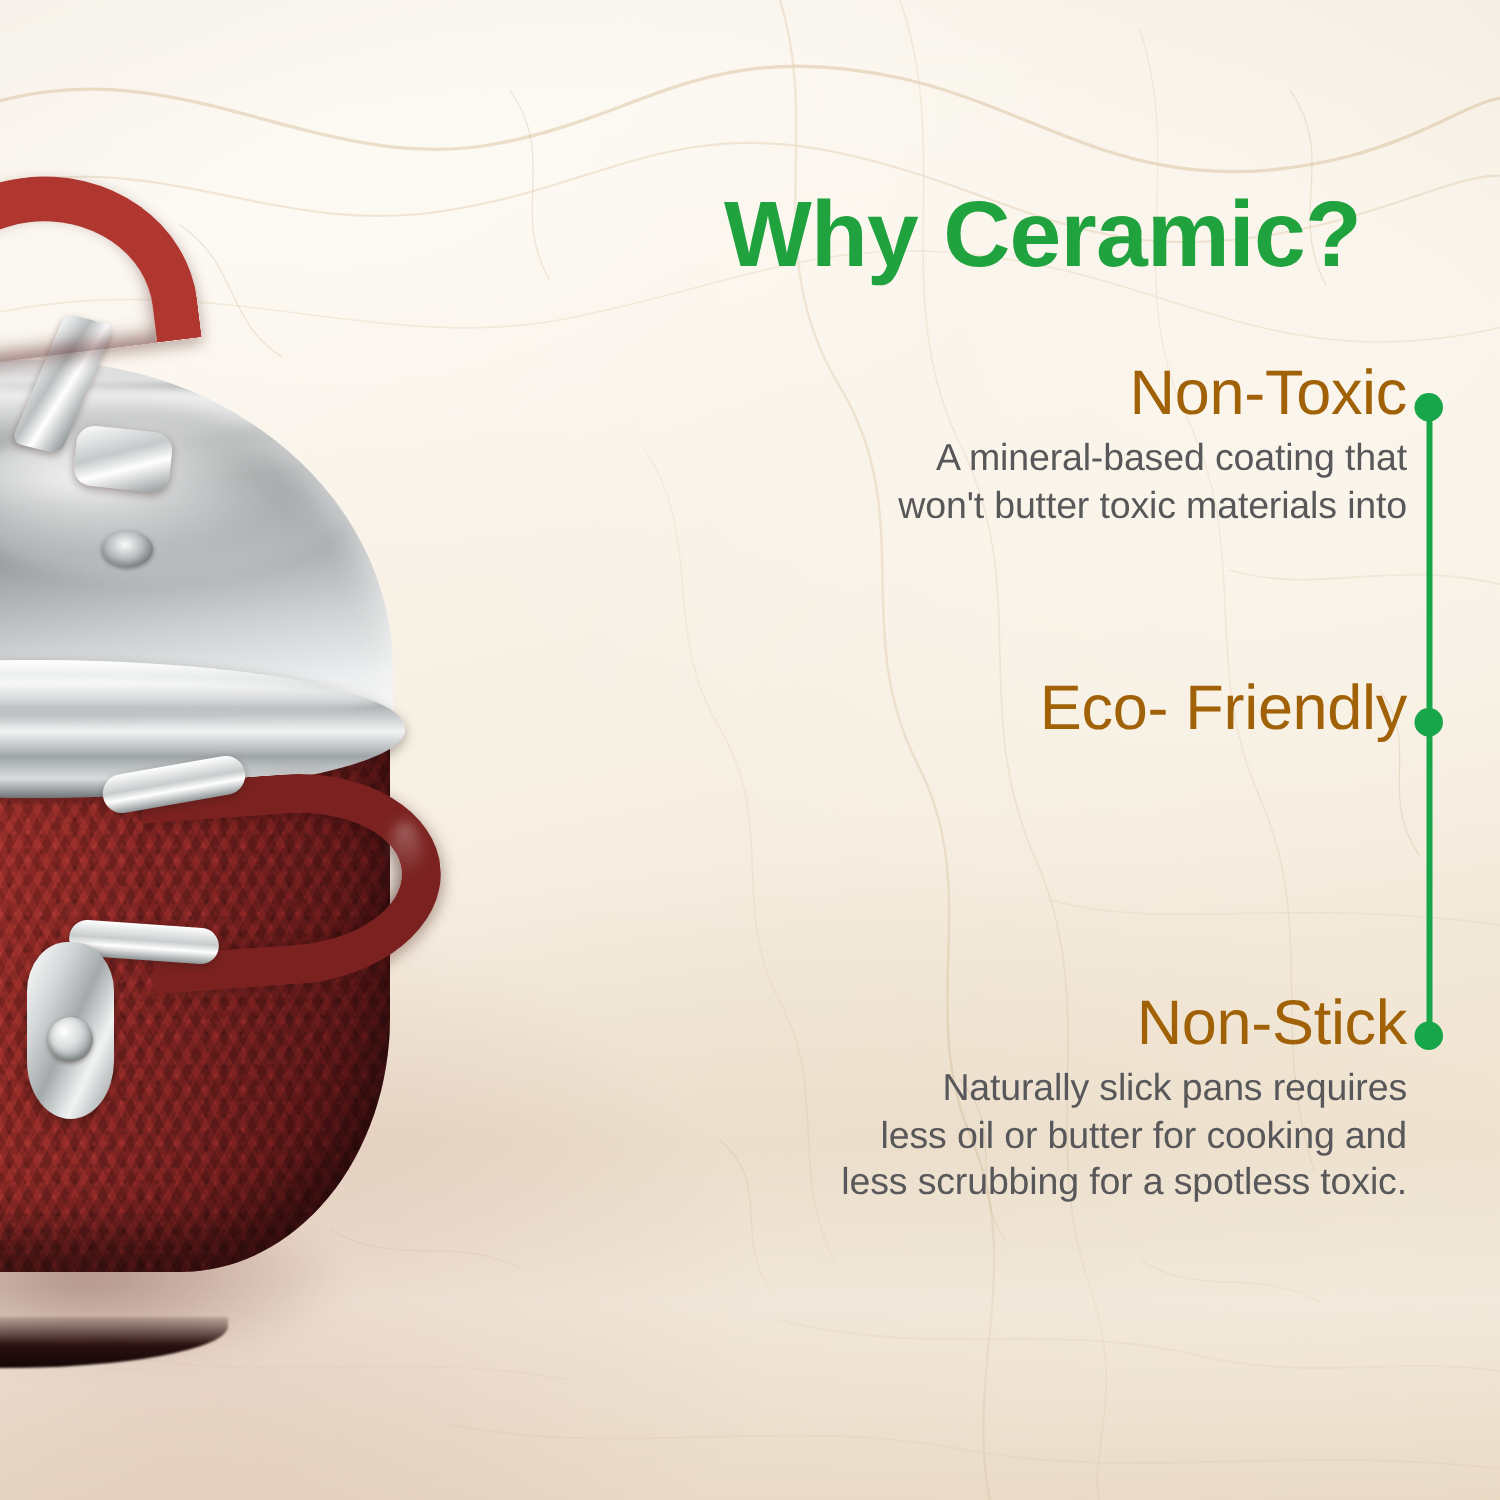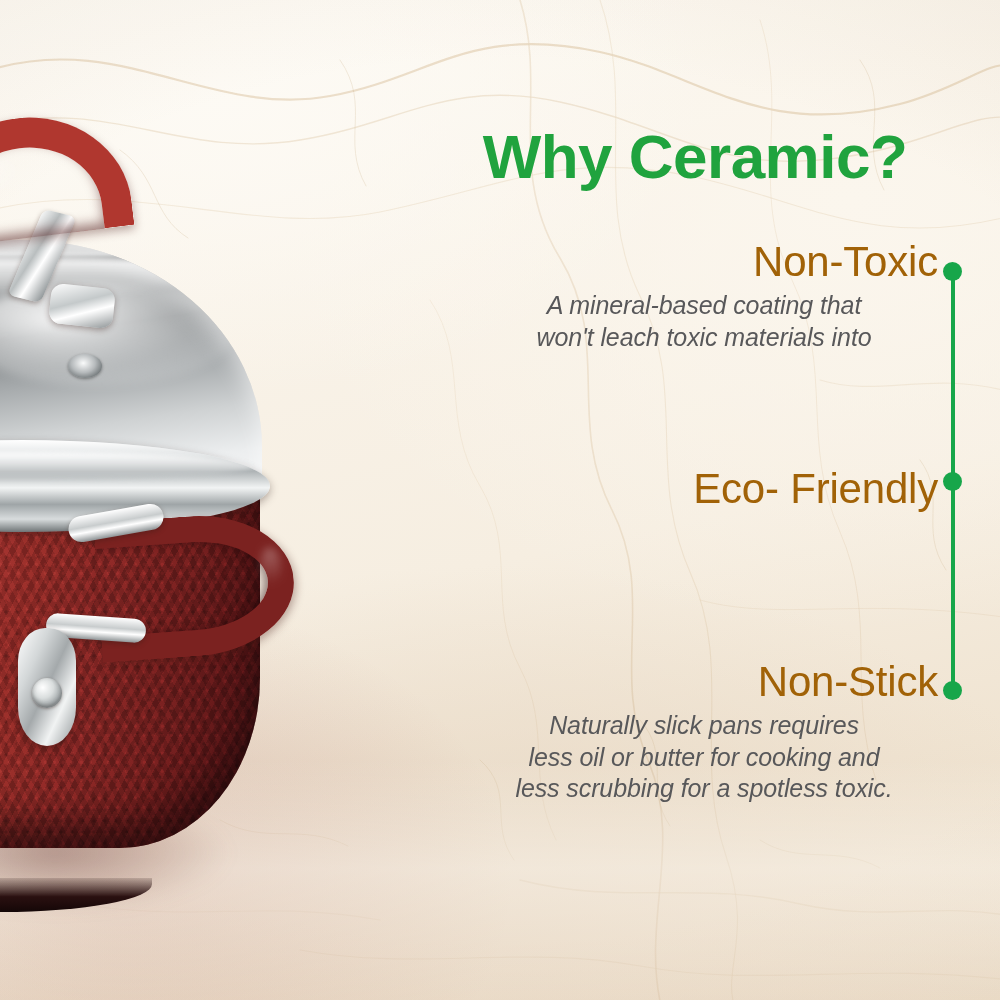--- a/index.html
+++ b/index.html
@@ -300,39 +300,37 @@
     white-space:nowrap;
   }
 
   .feature {
     position:absolute;
     left:0px;
     width:468px;
     text-align:right;
   }
   #feat-0 { top:240px; }
-  #feat-1 { top:450px;margin-top:17px; }
+  #feat-1 { top:450px; }
   #feat-2 { top:660px; }
 
   .feat-head {
     font-size:42px;
     font-weight:400;
     color:#a16207;
     line-height:1.05;
     letter-spacing:-.2px;
     white-space:nowrap;
   }
   .feat-body {
     margin-top:6px;
     font-size:25px;
-    font-style:italic;
     color:#58585a;
     line-height:1.26;
     letter-spacing:-.1px;
-    text-align:center;
   }
   .feat-body span { display:block; white-space:nowrap; }
 
   
   #timeline {
     position:absolute;
     left:948px; top:262px;
     width:10px; height:438px;
   }
   .tl-line {
@@ -428,21 +426,21 @@
   </div>
 
   <div id="panel">
 
     <div id="title">Why Ceramic?</div>
 
     <div class="feature" id="feat-0">
       <div class="feat-head">Non-Toxic</div>
       <div class="feat-body">
         <span>A mineral-based coating that</span>
-        <span>won't leach toxic materials into</span>
+        <span>won't butter toxic materials into</span>
       </div>
     </div>
 
     <div class="feature" id="feat-1">
       <div class="feat-head">Eco- Friendly</div>
     </div>
 
     <div class="feature" id="feat-2">
       <div class="feat-head">Non-Stick</div>
       <div class="feat-body">

